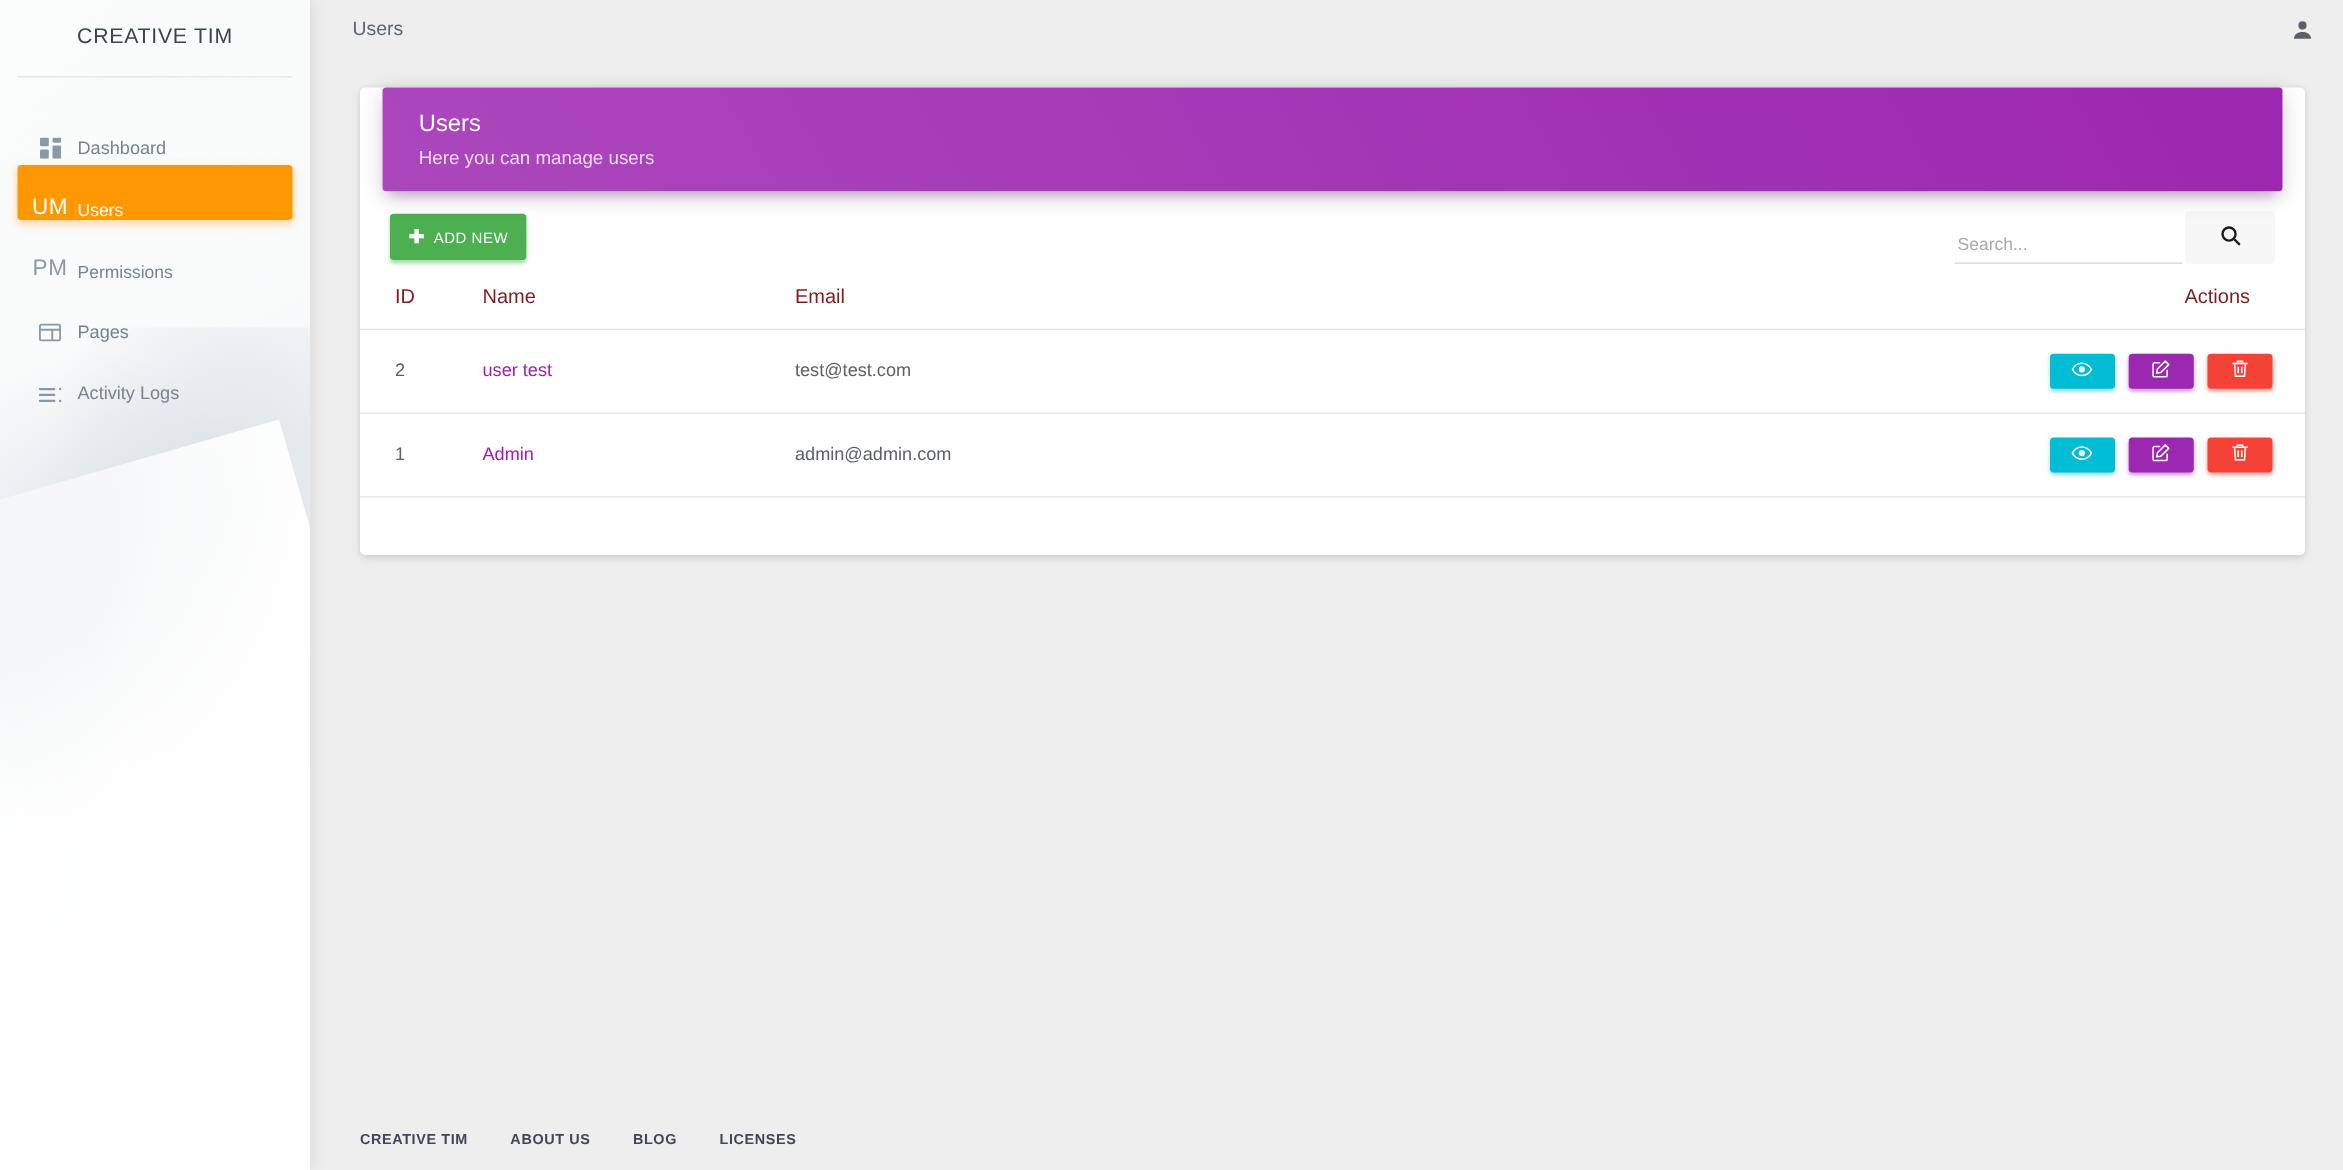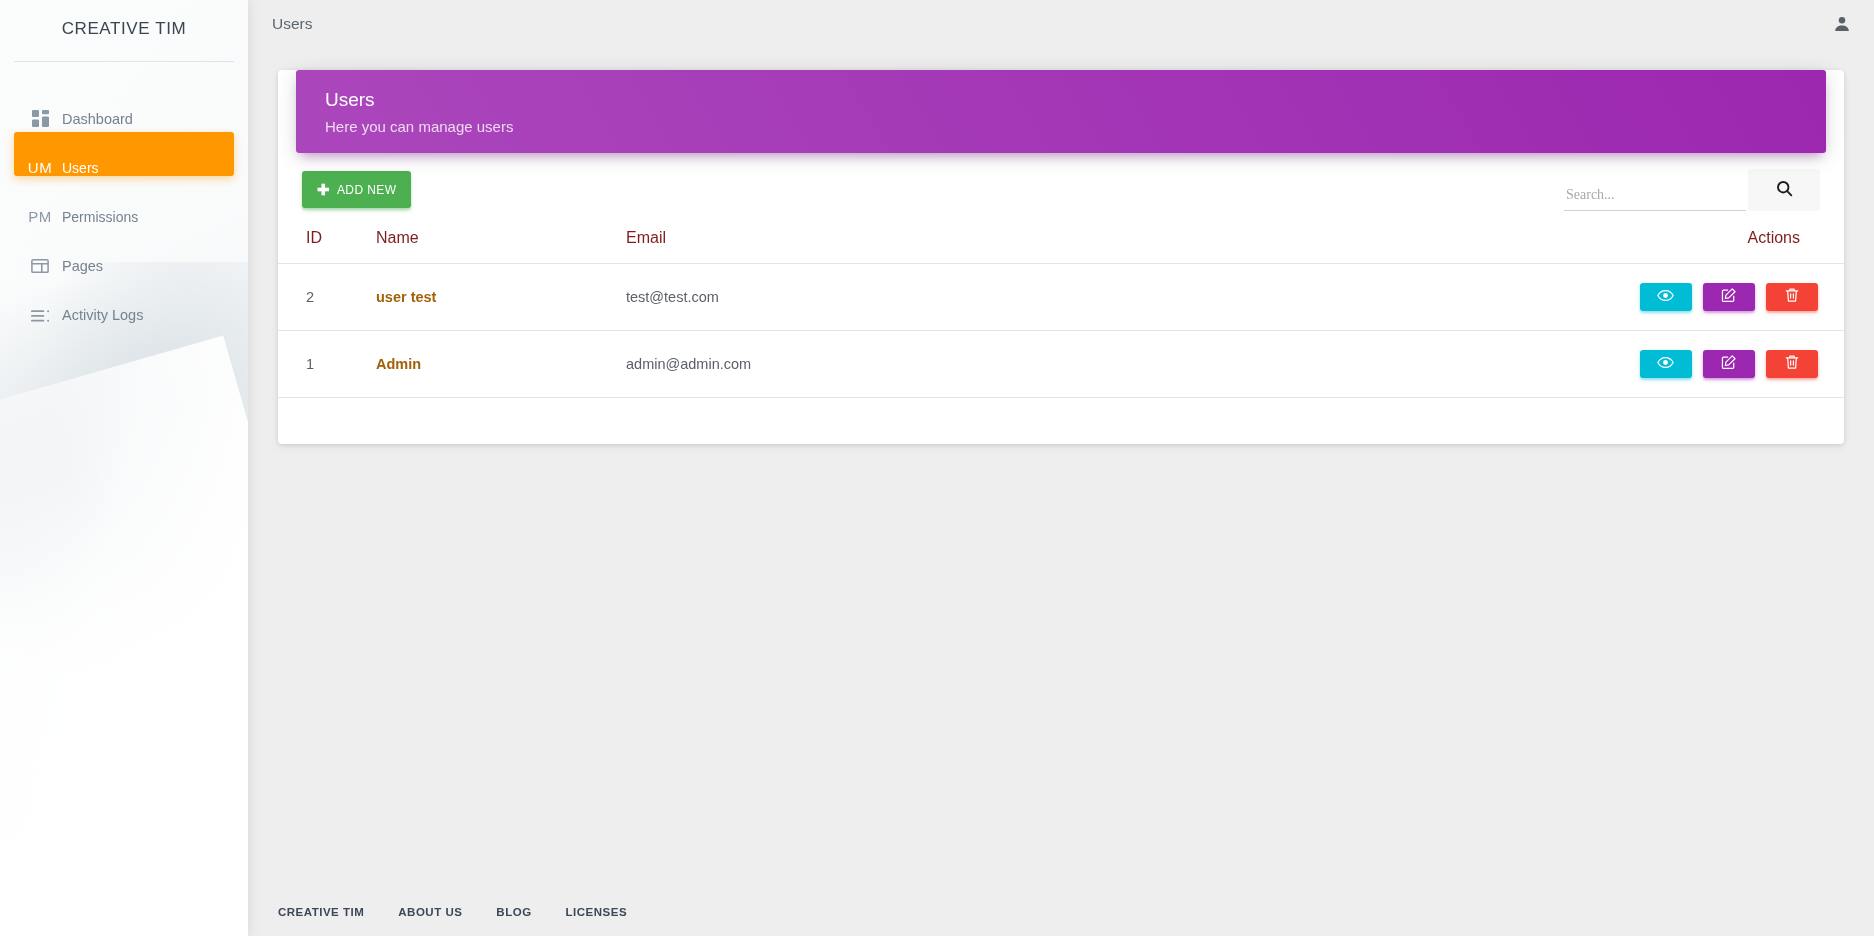--- a/index.html
+++ b/index.html
@@ -2,21 +2,21 @@
 <html><head>
 <meta charset="utf-8">
 <style>
   * { box-sizing: border-box; margin: 0; padding: 0; }
   html, body {
     width: 1874px; height: 936px;
     font-family: "Liberation Sans", sans-serif;
     background: #eeeeee;
     overflow: hidden;
   }
-  #app { position: relative; width: 1874px; height: 768px; display: flex; }
+  #app { position: relative; width: 1874px; height: 768px; display: flex; gap: 10px; }
 
   
   #sidebar {
     position: relative;
     width: 248px; height: 936px;
     flex: 0 0 248px;
     background: #f4f6f7;
     overflow: hidden;
     box-shadow: 0 0 14px rgba(0,0,0,0.10);
     z-index: 5;
@@ -70,21 +70,21 @@
   }
   .nav-item .ico {
     width: 44px; flex: 0 0 44px;
     display:flex; align-items:center; justify-content:center;
     color: #8b99a5;
   }
   .nav-item .ico svg { display:block; }
   .nav-item .lbl { flex: 1; }
   .nav-item .abbr {
     width: 44px; flex:0 0 44px; text-align:center;
-    font-size: 15px; color:#8b99a5; letter-spacing:.5px;
+    font-size: 18px; color:#8b99a5; letter-spacing:.5px;
   }
   .nav-item.active {
     background: #ff9800;
     color: #ffffff;
     box-shadow: 0 3px 8px rgba(255,152,0,0.38);
   }
   .nav-item.active .abbr { color:#ffffff; }
   .chev { width: 34px; text-align:center; font-size:10px; color:#8b99a5; }
   .sub .lbl { font-size: 14px; }
 
@@ -160,21 +160,21 @@
   .search-wrap { display:flex; align-items:flex-end; gap:0; }
   .search-input {
     border:none;
     border-bottom: 1px solid #d2d2d2;
     background: transparent;
     outline:none;
     width: 182px;
     font-size: 14px;
     color:#555;
     padding: 6px 2px 7px 2px;
-    font-family:Liberation Serif, serif;
+    font-family:Liberation Sans, sans-serif;
   }
   .search-input::placeholder { color:#a9a9a9; }
   .search-btn {
     width: 72px; height: 42px;
     background: #f7f7f7;
     border:none; border-radius:3px;
     display:flex; align-items:center; justify-content:center;
     cursor:pointer; margin-left: 2px;
     color:#1d1d1d;
   }
@@ -190,21 +190,21 @@
   }
   table.data th.actions { text-align: right; padding-right: 44px; }
   table.data td {
     font-size: 14.5px;
     color: #5c6067;
     padding: 19px 8px;
     border-bottom: 1px solid #e4e4e4;
   }
   table.data tr:last-child td { border-bottom: 1px solid #e4e4e4; }
   table.data td.col-id { padding-left: 8px; }
-  table.data .name-link { color:#a16207; text-decoration:none; cursor:pointer;font-weight:bold; }
+  table.data .name-link { color:#a21caf; text-decoration:none; cursor:pointer; }
   table.data td.col-actions { text-align:right; padding-right: 26px; white-space:nowrap; }
   .col-id, th.col-id { width: 90px; padding-left: 28px !important; }
   .col-name, th.col-name { width: 250px; }
   .col-email, th.col-email { }
 
   .act-btn {
     display:inline-flex; align-items:center; justify-content:center;
     width: 52px; height: 28px;
     border:none; border-radius:3px;
     margin-left: 7px;

